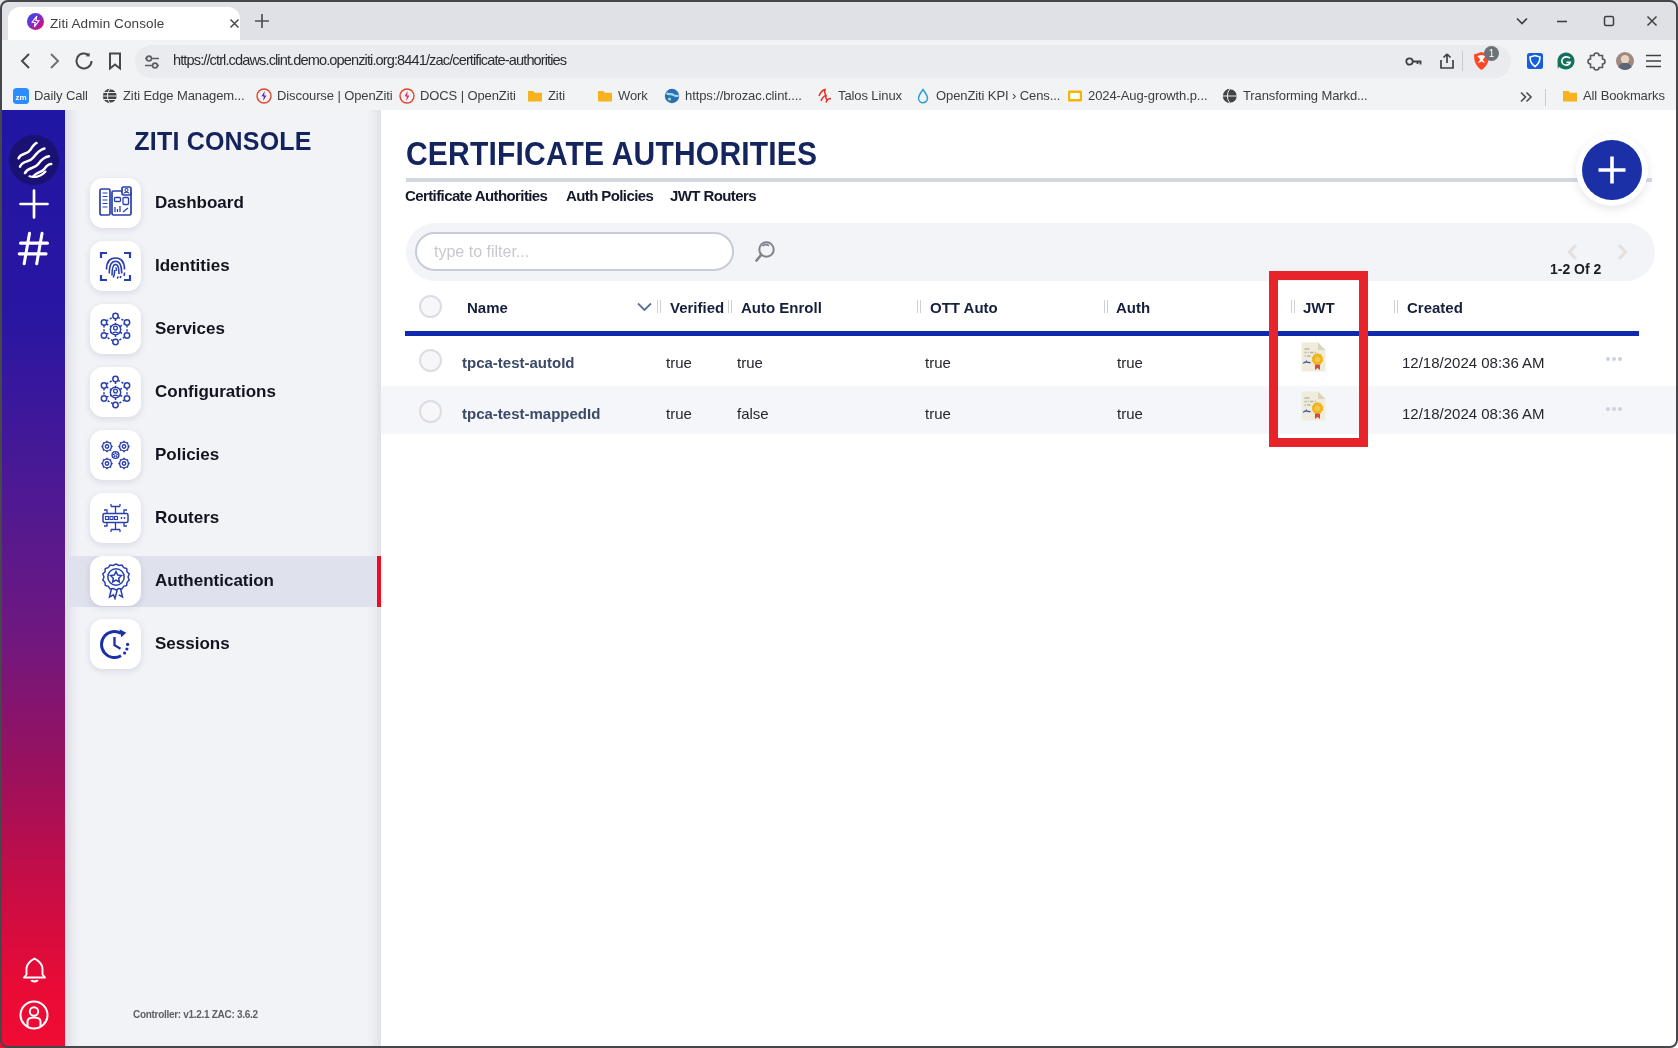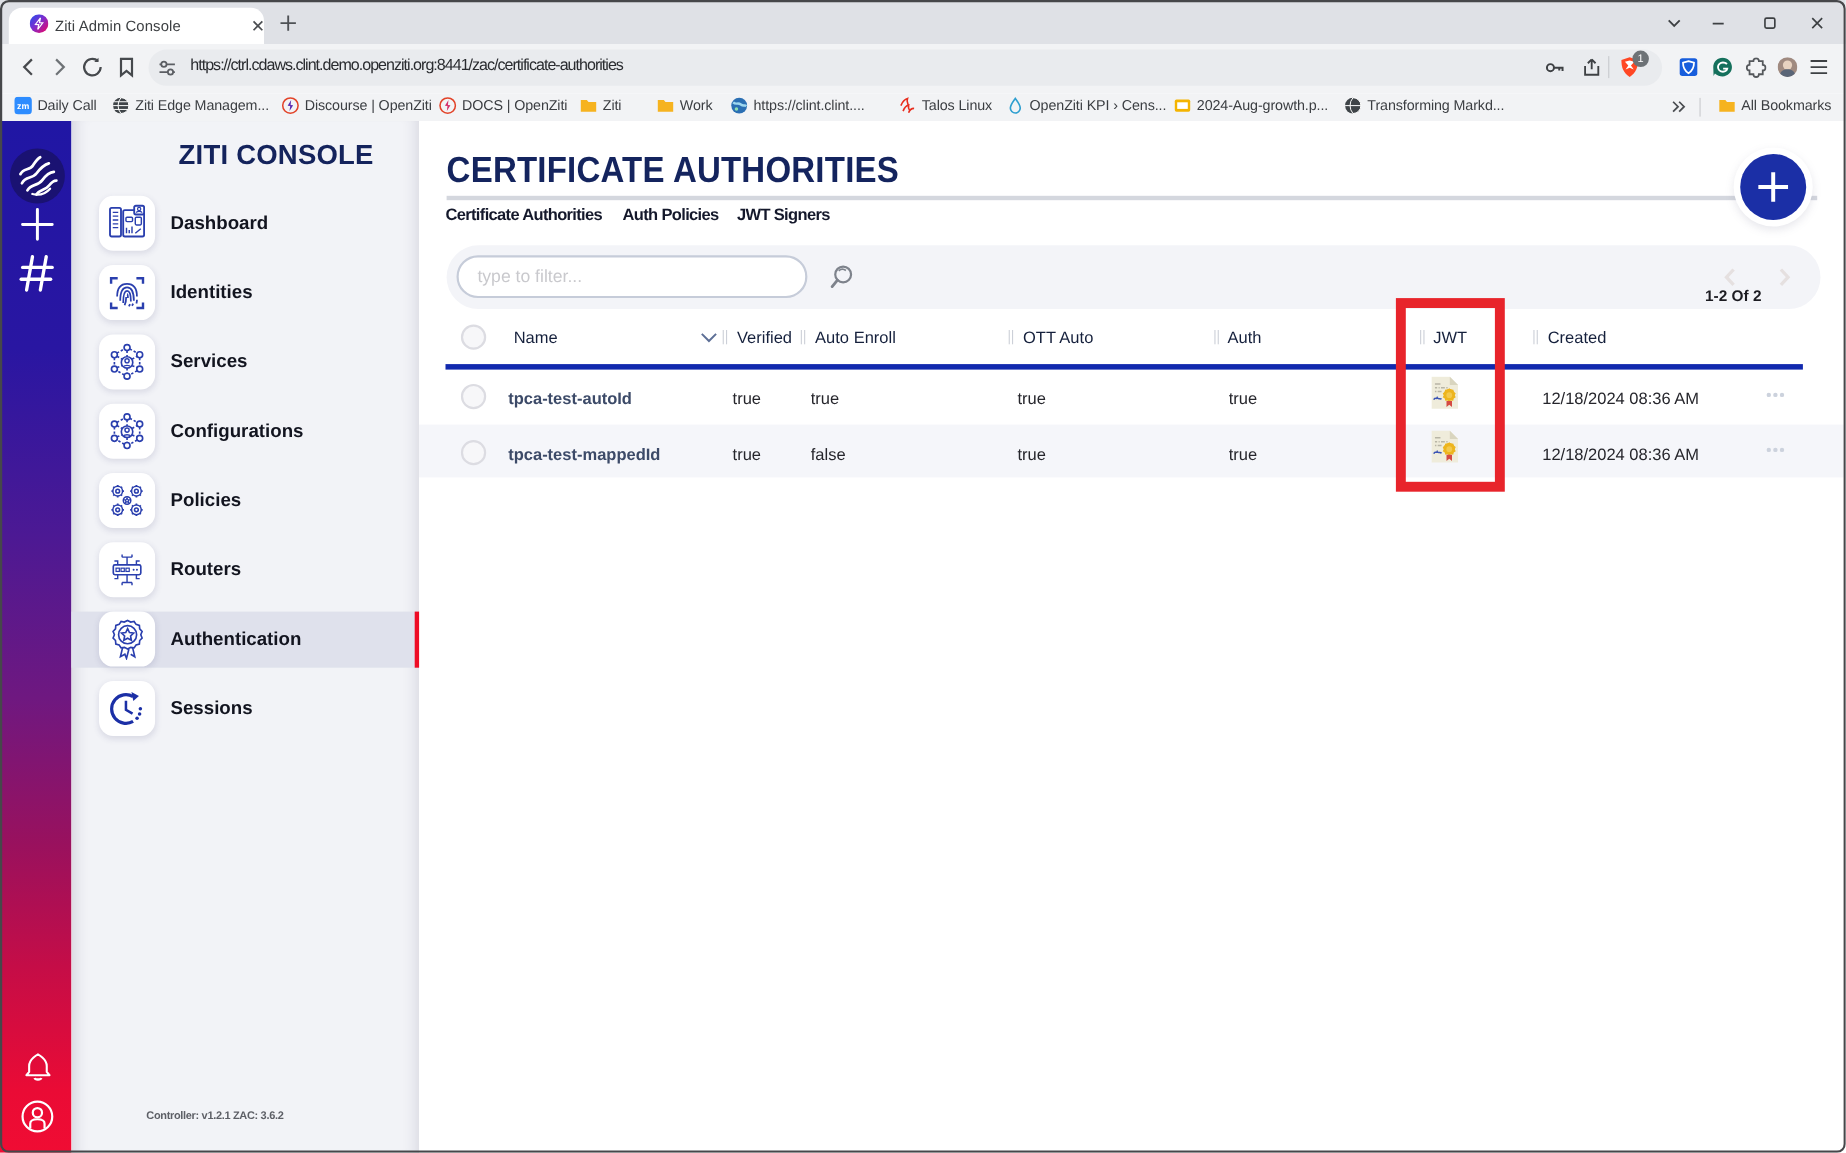--- a/index.html
+++ b/index.html
@@ -19,42 +19,42 @@
   #url { left:173px; top:52px; font-size:14.6px; color:#2a2c30; letter-spacing:-0.9px; }
   
   #bookmarks { left:0; top:85px; width:1678px; height:25px; background:#f2f3f5; }
   .bm { position:absolute; top:3px; font-size:13px; color:#3b3e42; letter-spacing:-0.1px; }
   .bmi { position:absolute; top:3px; width:16px; height:16px; }
   
   #rail { left:0; top:110px; width:65px; height:938px;
     background:linear-gradient(180deg,#2016a4 0%,#2916a2 22%,#4c1994 40%,#6f1880 56%,#99115e 70%,#c50d47 82%,#ea0b35 94%,#f00c33 100%); }
   #menu { left:65px; top:110px; width:316px; height:938px; background:#f2f3f7;
     box-shadow:inset 14px 0 14px -12px rgba(40,40,80,.18), inset -14px 0 14px -12px rgba(40,40,80,.14); }
-  #ziti-title { left:65px; top:127px; width:316px; text-align:center; font-size:25px; font-weight:bold; color:#14235c; letter-spacing:0.2px;margin-left:28px; }
+  #ziti-title { left:65px; top:127px; width:316px; text-align:center; font-size:25px; font-weight:bold; color:#14235c; letter-spacing:0.2px; }
   .mitem { position:absolute; left:65px; width:313px; height:51px; }
   .mitem.sel { background:#dfe1ec; }
   .mitem .redbar { position:absolute; right:-4px; top:0; width:5px; height:51px; background:#ee0c25; }
   .mcard { position:absolute; left:25px; top:0px; width:51px; height:50px; background:#fff; border-radius:13px; box-shadow:0 2px 6px rgba(60,60,110,.14); }
   .mlabel { position:absolute; left:90px; top:15px; font-size:17px; color:#12141f; font-weight:700; letter-spacing:0px;}
   #ctrl-ver { left:133px; top:1009px; font-size:10px; color:#5d5f66; font-weight:700; letter-spacing:-0.3px;}
   
   #content { left:381px; top:110px; width:1295px; height:930px; background:#fff; }
   #pagetitle { left:406px; top:135px; font-size:33px; font-weight:bold; color:#14245e; letter-spacing:0.2px; transform:scaleX(0.91); transform-origin:left; white-space:nowrap;}
   #titleline { left:406px; top:178px; width:1246px; height:4px; background:#d4d7de; }
   #plusbtn { left:1582px; top:140px; width:60px; height:60px; border-radius:50%; background:#1b2fa6; box-shadow:0 0 0 6px #fff, 0 3px 8px 6px rgba(120,120,150,.18); }
   .tabitem { position:absolute; top:187px; font-size:15px; font-weight:bold; color:#14182b; letter-spacing:-0.6px; }
   #filterbar { left:406px; top:223px; width:1249px; height:58px; background:#f3f4f8; border-radius:29px; }
   #filterinput { left:415px; top:232px; width:319px; height:39px; background:#fff; border:2px solid #c6ccd9; border-radius:20px; }
   #filterph { left:434px; top:243px; font-size:16px; color:#c9c9cd; }
   #pagecount { left:1550px; top:245px; font-size:14px; font-weight:bold; color:#1c1c22;margin-top:16px; }
   
   .hsep { position:absolute; top:300px; width:5px; height:13px; }
   .hsep i { position:absolute; top:0; width:1px; height:13px; background:#ccd0d8; }
   .hsep i.b { left:3px; }
-  .th { position:absolute; top:299px; font-size:15px; font-weight:normal; color:#15203c; }
+  .th { position:absolute; top:299px; font-size:15px; font-weight:bold; color:#15203c; }
   #bluebar { left:405px; top:331px; width:1234px; height:5px; background:#1129ae; }
   #row2 { left:381px; top:386px; width:1295px; height:48px; background:#f5f6fa; }
   .circ { position:absolute; width:23px; height:23px; border-radius:50%; border:2px solid #dcdce2; background:#f7f7f9; }
   .td { position:absolute; font-size:15px; color:#26262c; }
   .tname { position:absolute; font-size:15px; font-weight:bold; color:#3c4a68; }
   .dots { position:absolute; width:30px; }
   .dots i { position:absolute; top:0; width:4px; height:4px; border-radius:50%; background:#ccd2dd; }
   #redbox { left:1269px; top:271px; width:99px; height:176px; border:9px solid #e8242b; z-index:10; }
 </style>
 </head>
@@ -188,21 +188,21 @@
   <span class="bm" style="left:548px">Ziti</span>
   <svg class="bmi" style="left:597px" viewBox="0 0 16 16">
       <path d="M1 3 H6.5 L8 4.8 H15 V13.5 H1 Z" fill="#f6b31f"></path>
     </svg>
   <span class="bm" style="left:618px">Work</span>
   <svg class="bmi" style="left:664px" viewBox="0 0 16 16">
       <circle cx="8" cy="8" r="7.2" fill="#2b6fb3"></circle>
       <path d="M2.5 5 C5 7.5 7 5 9.5 7 C12 9 13 7 14.5 8.5" fill="none" stroke="#9fd8ef" stroke-width="2.2"></path>
       <circle cx="5.5" cy="11" r="1.6" fill="#8fe0b0"></circle>
     </svg>
-  <span class="bm" style="left:685px">https://clint.clint....</span>
+  <span class="bm" style="left:685px">https://brozac.clint....</span>
   <svg class="bmi" style="left:817px" viewBox="0 0 16 16">
       <path d="M2 8 C4 3 6 2 8 1.5 C7 4 7.5 5 8.5 7 M4 13 C5.5 9 7 8 9 7.5 C8.5 9.5 9 11 10 12.5 M9 14.5 C10 11.5 12 10.5 14 10.5" fill="none" stroke="#e82e1f" stroke-width="1.5"></path>
     </svg>
   <span class="bm" style="left:838px">Talos Linux</span>
   <svg class="bmi" style="left:915px" viewBox="0 0 16 16">
       <path d="M8 1.5 C10.5 5 12.5 7.5 12.5 10.2 A4.5 4.5 0 0 1 3.5 10.2 C3.5 7.5 5.5 5 8 1.5 Z" fill="none" stroke="#2f9fd0" stroke-width="1.5"></path>
     </svg>
   <span class="bm" style="left:936px">OpenZiti KPI › Cens...</span>
   <svg class="bmi" style="left:1067px" viewBox="0 0 16 16">
       <rect x="1" y="2.5" width="14" height="11" rx="1.5" fill="#f4b400"></rect>
@@ -401,21 +401,21 @@
 <div class="abs" id="content"></div>
 <div class="abs" id="pagetitle">CERTIFICATE AUTHORITIES</div>
 <div class="abs" id="titleline"></div>
 <div class="abs" id="plusbtn">
   <svg width="60" height="60" viewBox="0 0 60 60">
       <path d="M30 16.5 V43.5 M16.5 30 H43.5" stroke="#fff" stroke-width="3.6"></path>
     </svg>
 </div>
 <span class="tabitem" style="left:405px">Certificate Authorities</span>
 <span class="tabitem" style="left:566px">Auth Policies</span>
-<span class="tabitem" style="left:670px">JWT Signers</span>
+<span class="tabitem" style="left:670px">JWT Routers</span>
 <div class="abs" id="filterbar"></div>
 <div class="abs" id="filterinput"></div>
 <span class="abs" id="filterph">type to filter...</span>
 <svg class="abs" style="left:752px;top:239px" width="26" height="26" viewBox="0 0 26 26">
   <circle cx="14.5" cy="10.5" r="7.2" fill="none" stroke="#7e838c" stroke-width="2"></circle>
   <path d="M9.3 15.7 L4.5 21.5" stroke="#7e838c" stroke-width="2.6" stroke-linecap="round"></path>
   <path d="M10.5 7.2 A5 5 0 0 1 17 6.9" fill="none" stroke="#7e838c" stroke-width="1.6"></path>
 </svg>
 <span class="abs" id="pagecount">1-2 Of 2</span>
 <svg class="abs" style="left:1563px;top:242px" width="20" height="20" viewBox="0 0 20 20">

